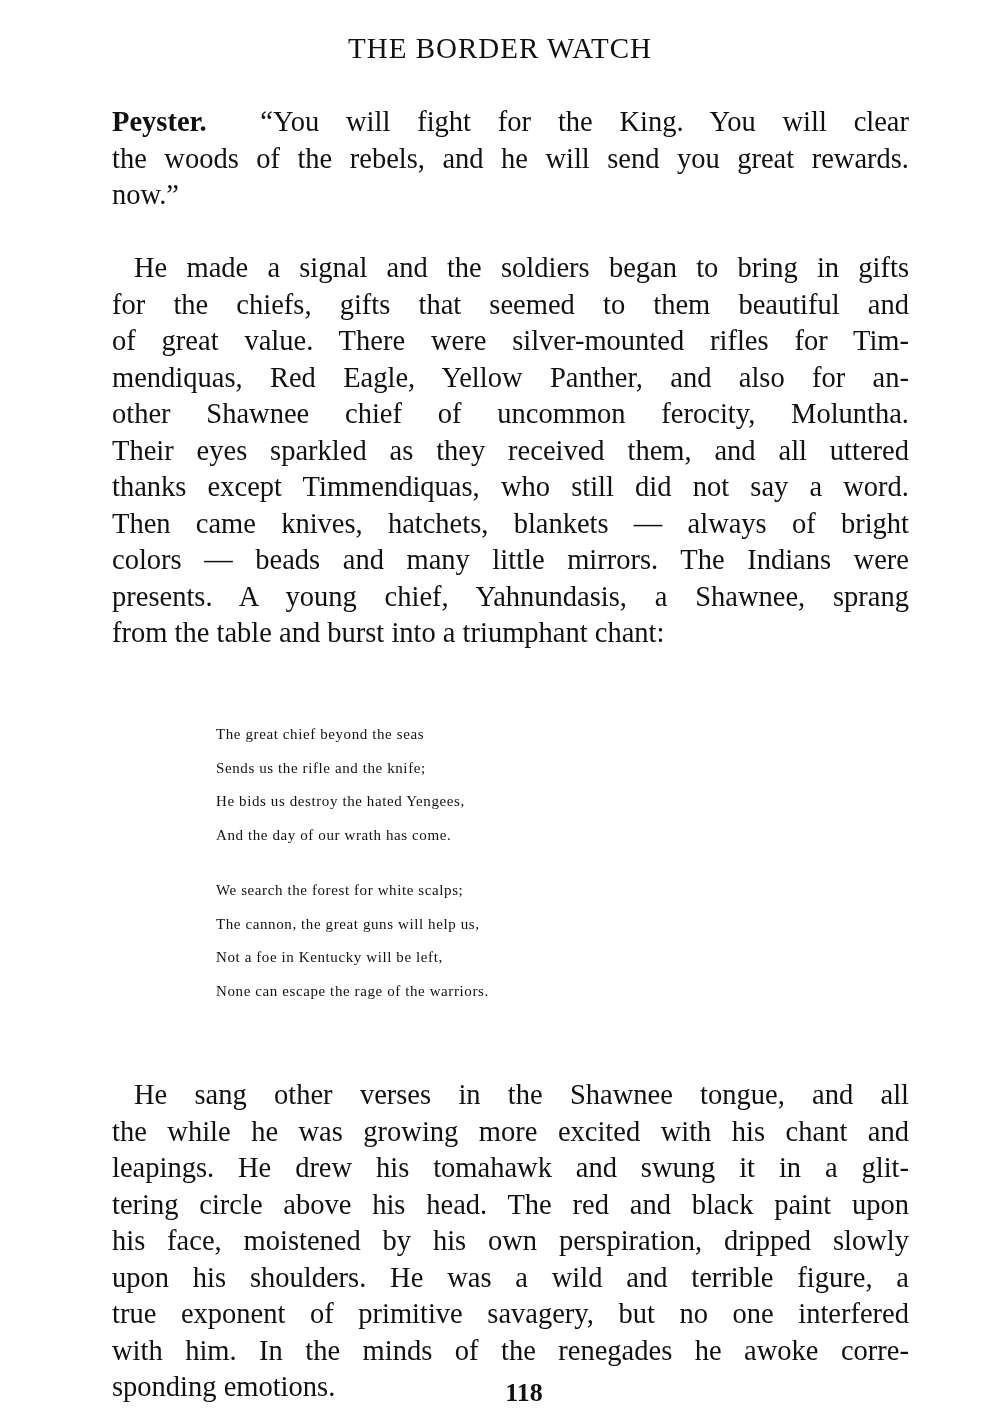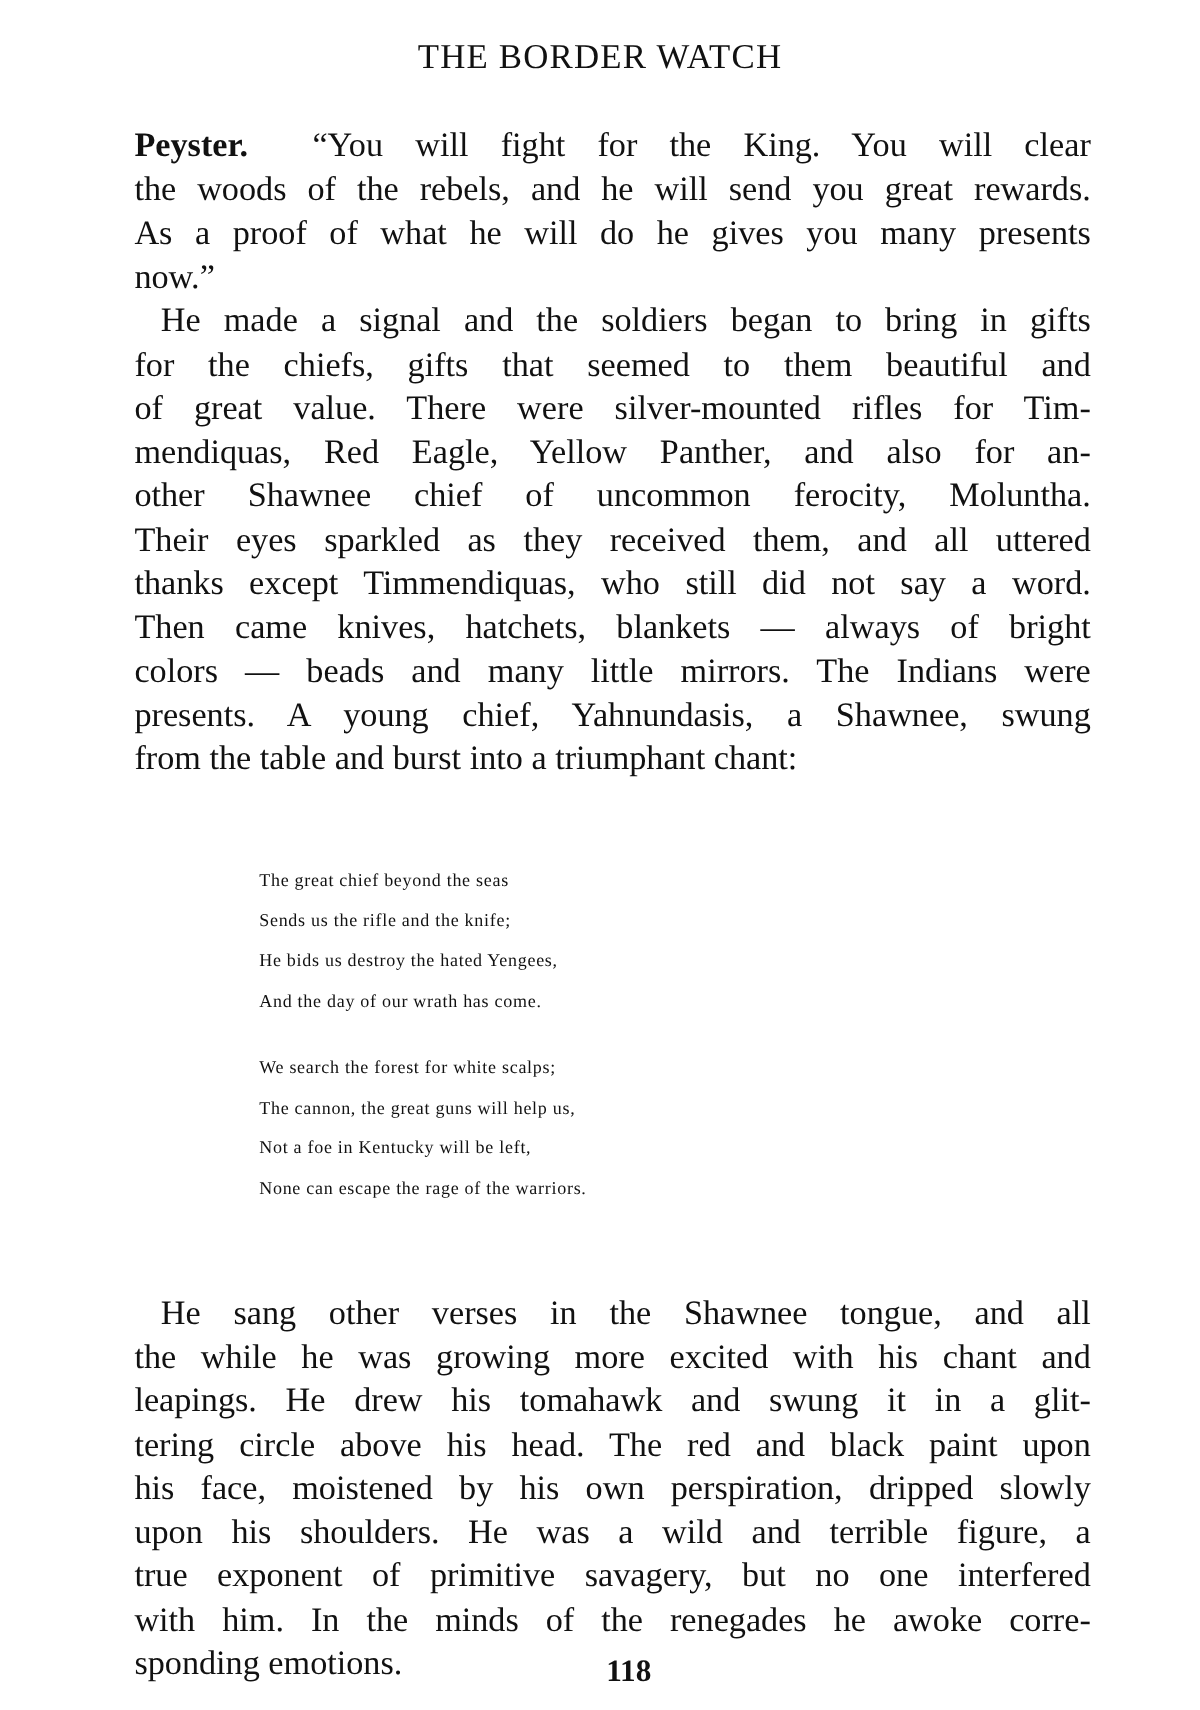--- a/index.html
+++ b/index.html
@@ -73,35 +73,34 @@
     }
   </style>
 </head>
 <body>
 
 <div class="running-head">THE BORDER WATCH</div>
 
 <div class="block" style="top:104px;">
   <span class="line"><span class="bold-frag">Peyster.</span>&nbsp; <span>“You will fight for the King.  You will clear</span></span>
   <span class="line">the woods of the rebels, and he will send you great rewards.</span>
-  <span class="line">As a proof of what he will do he gives you many presents</span>
   <span class="line last">now.”</span>
 </div>
 
 <div class="block" style="top:250px;">
   <span class="line indent">He made a signal and the soldiers began to bring in gifts</span>
   <span class="line">for the chiefs, gifts that seemed to them beautiful and</span>
   <span class="line">of great value.  There were silver-mounted rifles for Tim-</span>
   <span class="line">mendiquas, Red Eagle, Yellow Panther, and also for an-</span>
   <span class="line">other Shawnee chief of uncommon ferocity, Moluntha.</span>
   <span class="line">Their eyes sparkled as they received them, and all uttered</span>
   <span class="line">thanks except Timmendiquas, who still did not say a word.</span>
   <span class="line">Then came knives, hatchets, blankets — always of bright</span>
   <span class="line">colors — beads and many little mirrors.  The Indians were</span>
-  <span class="line">presents.  A young chief, Yahnundasis, a Shawnee, swung</span>
+  <span class="line">presents.  A young chief, Yahnundasis, a Shawnee, sprang</span>
   <span class="line last">from the table and burst into a triumphant chant:</span>
 </div>
 
 <div class="verse" style="top:718px;">
   <div class="stanza">
     <span class="vline">The great chief beyond the seas</span>
     <span class="vline">Sends us the rifle and the knife;</span>
     <span class="vline">He bids us destroy the hated Yengees,</span>
     <span class="vline">And the day of our wrath has come.</span>
   </div>

